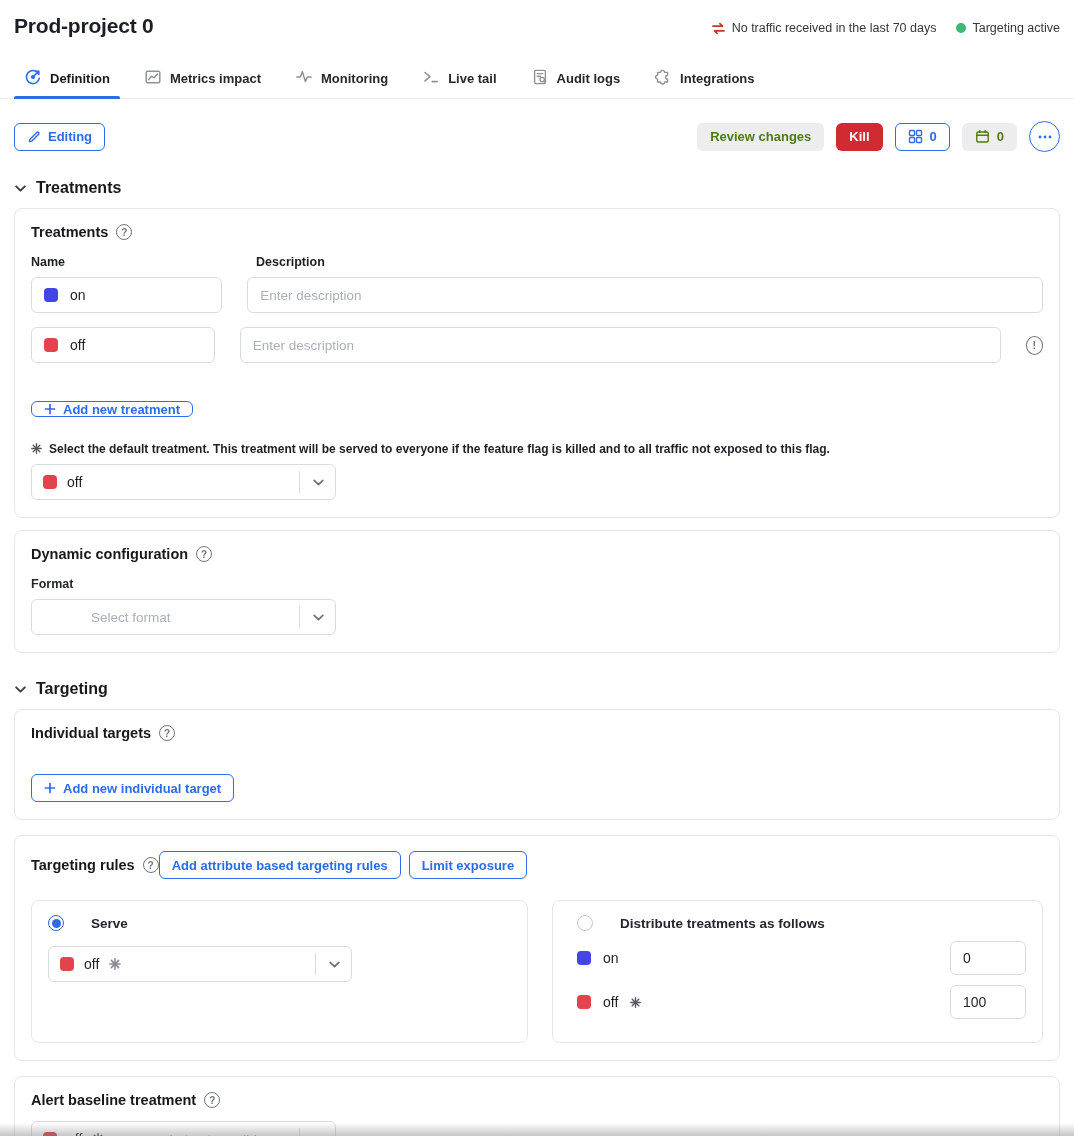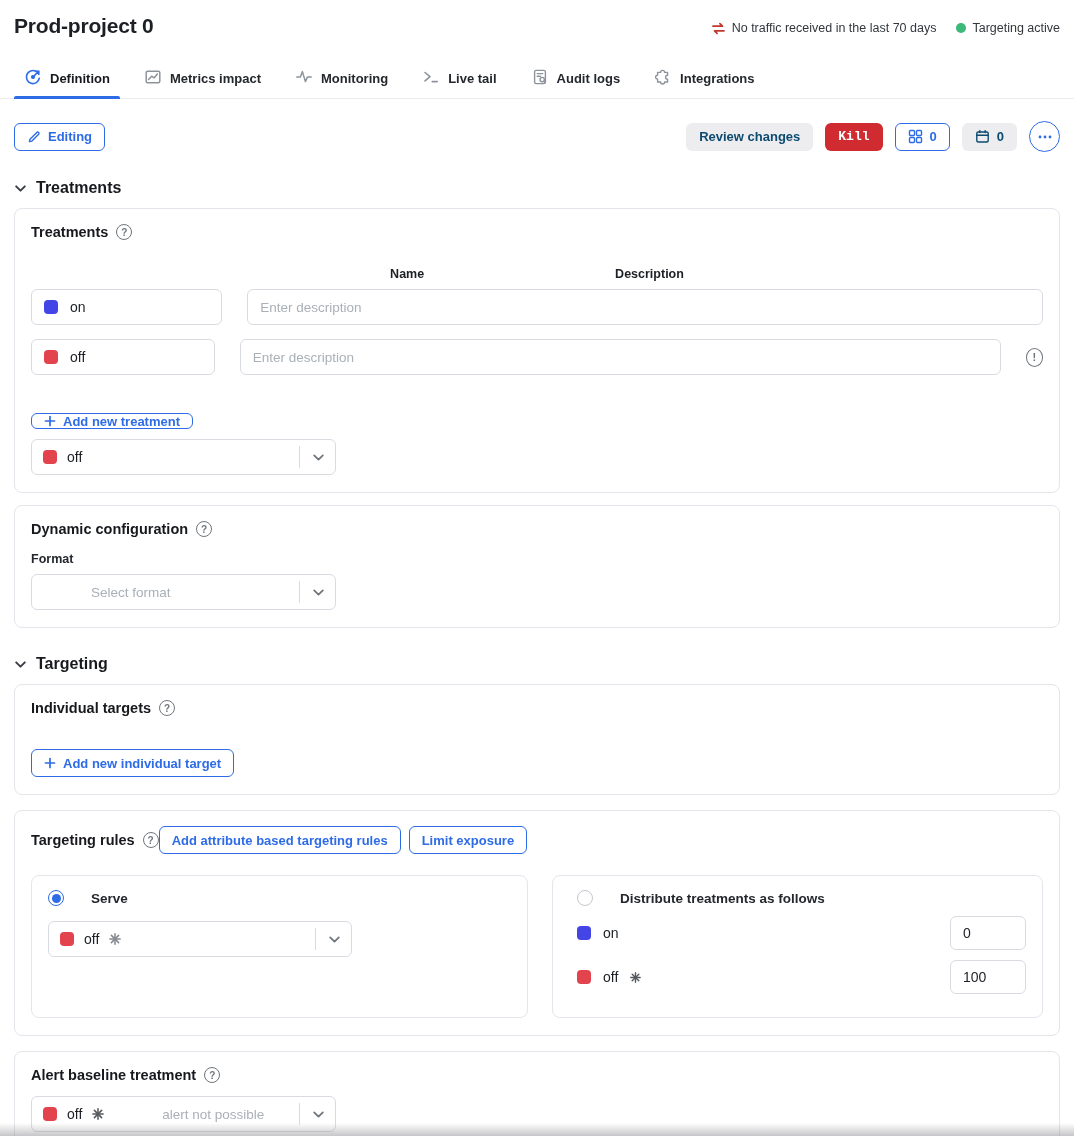--- a/index.html
+++ b/index.html
@@ -20,36 +20,36 @@
   .tab { display:flex; align-items:flex-end; gap:8px; padding:10px 10px 12px 10px; font-size:13px; font-weight:700; color:#24272c; position:relative; cursor:pointer; white-space:nowrap; }
   .tab .ticon { display:flex; color:#8d939b; }
   .tab.active { color:#17191d; }
   .tab.active .ticon { color:#2e6be6; }
   .tab.active::after { content:""; position:absolute; left:0; right:0; bottom:-1px; height:3px; background:#2e6be6; border-radius:2px 2px 0 0; }
   
   .toolbar { display:flex; justify-content:space-between; align-items:center; margin:22px 14px 0 14px; }
   .toolbar-right { display:flex; align-items:center; gap:12px; }
   .btn { display:inline-flex; align-items:center; gap:7px; height:28px; padding:0 12px; border-radius:6px; border:1px solid transparent; background:#fff; font-family:inherit; font-size:13px; font-weight:700; cursor:pointer; }
   .btn-outline { border-color:#2e6be6; color:#2e6be6; }
-  .btn-disabled { background:#ededf0; color:#0c4a6e; cursor:default; }
-  .btn-kill { background:#d02b31; color:#ffffff;font-family:Liberation Mono, monospace; }
+  .btn-disabled { background:#ededf0; color:#4d7c0f; cursor:default; }
+  .btn-kill { background:#d02b31; color:#ffffff; }
   .btn-more { width:31px; height:31px; padding:0; justify-content:center; border-radius:50%; border:1px solid #2e6be6; color:#2e6be6; }
   
   .section-head { display:flex; align-items:center; gap:9px; margin:27px 14px 11px 14px; font-size:16px; font-weight:700; color:#17191d; cursor:pointer; }
   .section-head .chev { color:#3b3f45; display:flex; }
   .card { margin:0 14px 12px 14px; border:1px solid #e3e6ea; border-radius:8px; padding:15px 16px 17px 16px; background:#fff; }
   .card-title { display:flex; align-items:center; gap:8px; font-size:14.5px; font-weight:700; color:#17191d; }
   .help-icon { width:16px; height:16px; border-radius:50%; border:1.3px solid #70767d; color:#70767d; font-size:10px; font-weight:700; display:inline-flex; align-items:center; justify-content:center; cursor:pointer; }
   .field-label { font-size:12.5px; font-weight:700; color:#24272c; margin:15px 0 8px 0; }
   
   .tname-input, .select, .desc-input, .pct-input {
     border:1px solid #d8dce1; border-radius:6px; background:#fff; height:36px;
   }
   .treat-grid { display:flex; gap:25px; margin-bottom:14px; align-items:center; }
-  .treat-labels { display:flex; margin:27px 0 8px 0;justify-content:center; }
+  .treat-labels { display:flex; margin:15px 0 8px 0; }
   .treat-labels .l1 { width:200px; font-size:12.5px; font-weight:700; }
   .treat-labels .l2 { margin-left:25px; font-size:12.5px; font-weight:700; }
   .tname-input { width:200px; display:flex; align-items:center; gap:12px; padding:0 12px; font-size:14px; cursor:text; }
   .swatch { width:14px; height:14px; border-radius:4px; flex:0 0 auto; }
   .desc-input { width:836px; padding:0 12px; font-family:inherit; font-size:13.5px; color:#0f172a; }
   .desc-input::placeholder { color:#a9b0b7; }
   .alert-icon { width:19px; height:19px; border-radius:50%; border:1.6px solid #6e747b; color:#6e747b; font-size:11px; font-weight:700; display:inline-flex; align-items:center; justify-content:center; margin-left:0px; }
   .add-btn { margin-top:24px; height:16px; }
   .default-note { display:flex; align-items:flex-start; gap:7px; margin-top:23px; font-size:12px; font-weight:700; color:#1c1f24; }
   .select { position:relative; display:flex; align-items:center; gap:10px; width:305px; padding:0 46px 0 11px; font-size:14px; cursor:pointer; margin-top:8px; }
@@ -248,20 +248,31 @@
   <button class="btn btn-outline add-btn">
     <span>
       <svg width="12" height="12" viewBox="0 0 12 12" fill="none" stroke="currentColor" stroke-width="1.7" stroke-linecap="round">
           <line x1="6" y1="1.5" x2="6" y2="10.5"></line>
           <line x1="1.5" y1="6" x2="10.5" y2="6"></line>
         </svg>
     </span>
     <span>Add new treatment</span>
   </button>
 
+  <div class="default-note">
+    <span class="aster dark" style="margin-top:1px">
+      <svg width="11" height="11" viewBox="0 0 11 11" stroke="currentColor" stroke-width="1.4" stroke-linecap="round">
+        <line x1="5.5" y1="0.8" x2="5.5" y2="10.2"></line>
+          <line x1="0.8" y1="5.5" x2="10.2" y2="5.5"></line>
+        <line x1="2.2" y1="2.2" x2="8.8" y2="8.8"></line>
+          <line x1="8.8" y1="2.2" x2="2.2" y2="8.8"></line>
+      </svg>
+    </span>
+    <span>Select the default treatment. This treatment will be served to everyone if the feature flag is killed and to all traffic not exposed to this flag.</span>
+  </div>
 
   <div class="select">
     <span class="swatch" style="background-color: rgb(226, 67, 76);"></span>
     <span>off</span>
     <span class="divider"></span>
     <span class="chev">
       <svg width="13" height="13" viewBox="0 0 12 12" fill="none" stroke="currentColor" stroke-width="1.6" stroke-linecap="round" stroke-linejoin="round">
           <polyline points="2,4 6,8 10,4"></polyline>
         </svg>
     </span>

